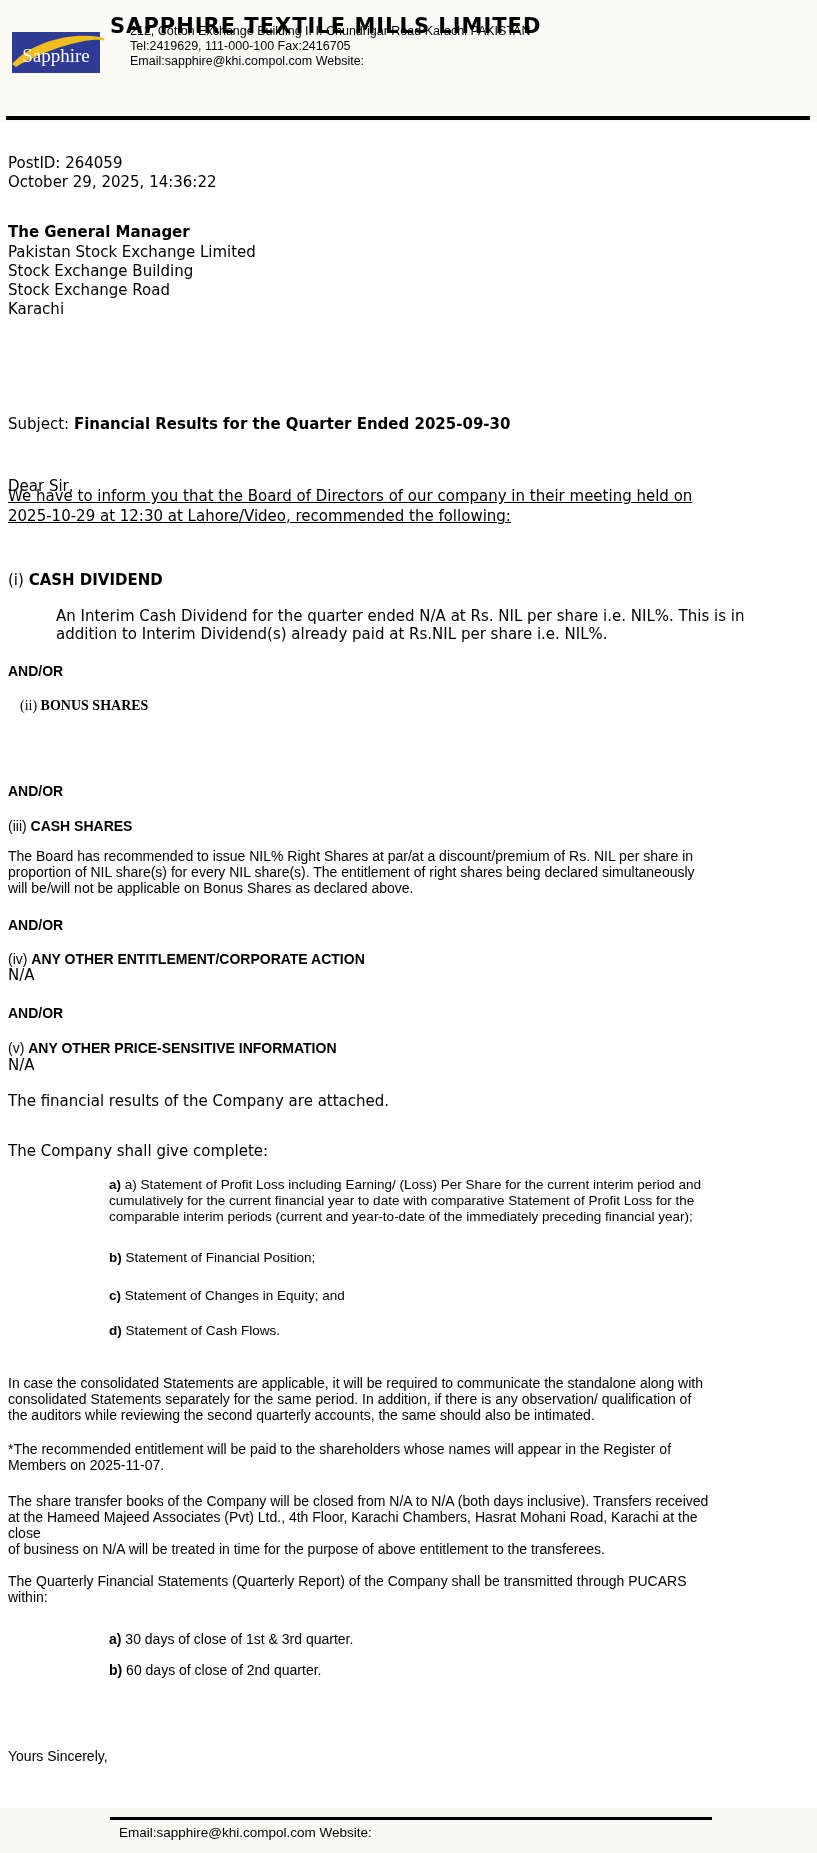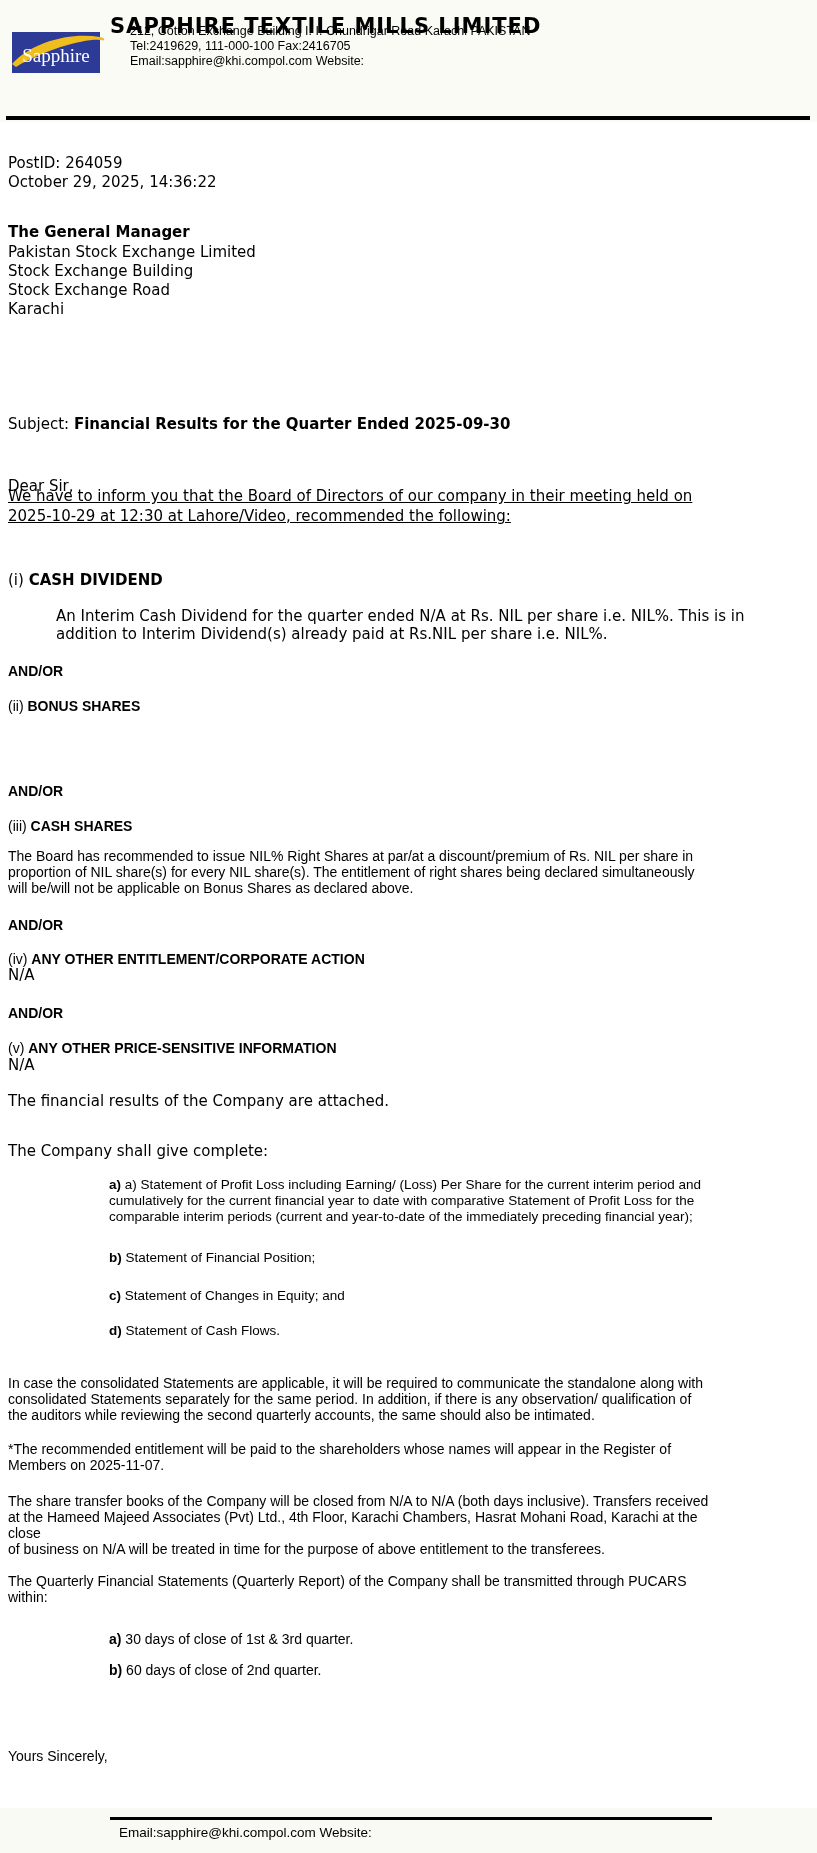--- a/index.html
+++ b/index.html
@@ -56,21 +56,21 @@
 
   <div class="blk fa intro-lh" style="left:8px;top:486px;text-decoration:underline;">We have to inform you that the Board of Directors of our company in their meeting held on
 2025-10-29 at 12:30 at Lahore/Video, recommended the following:</div>
 
   <div class="blk fa" style="left:8px;top:571px;"><span>(i) </span><span class="b">CASH DIVIDEND</span></div>
   <div class="blk fa-tight" style="left:8px;top:607px;margin-left:48px;">An Interim Cash Dividend for the quarter ended N/A at Rs. NIL per share i.e. NIL%. This is in
 addition to Interim Dividend(s) already paid at Rs.NIL per share i.e. NIL%.</div>
 
   <div class="blk fb b" style="left:8px;top:663px;">AND/OR</div>
 
-  <div class="blk fb" style="left:8px;top:698px;"><span>(ii) </span><span class="b">BONUS SHARES</span></div>
+  <div class="blk fb" style="left:20px;top:698px;font-family:Liberation Serif, serif;"><span>(ii) </span><span class="b">BONUS SHARES</span></div>
 
   <div class="blk fb b" style="left:8px;top:783px;">AND/OR</div>
 
   <div class="blk fb" style="left:8px;top:818px;"><span>(iii) </span><span class="b">CASH SHARES</span></div>
   <div class="blk fb" style="left:8px;top:848px;">The Board has recommended to issue NIL% Right Shares at par/at a discount/premium of Rs. NIL per share in
 proportion of NIL share(s) for every NIL share(s). The entitlement of right shares being declared simultaneously
 will be/will not be applicable on Bonus Shares as declared above.</div>
 
   <div class="blk fb b" style="left:8px;top:917px;">AND/OR</div>
 

